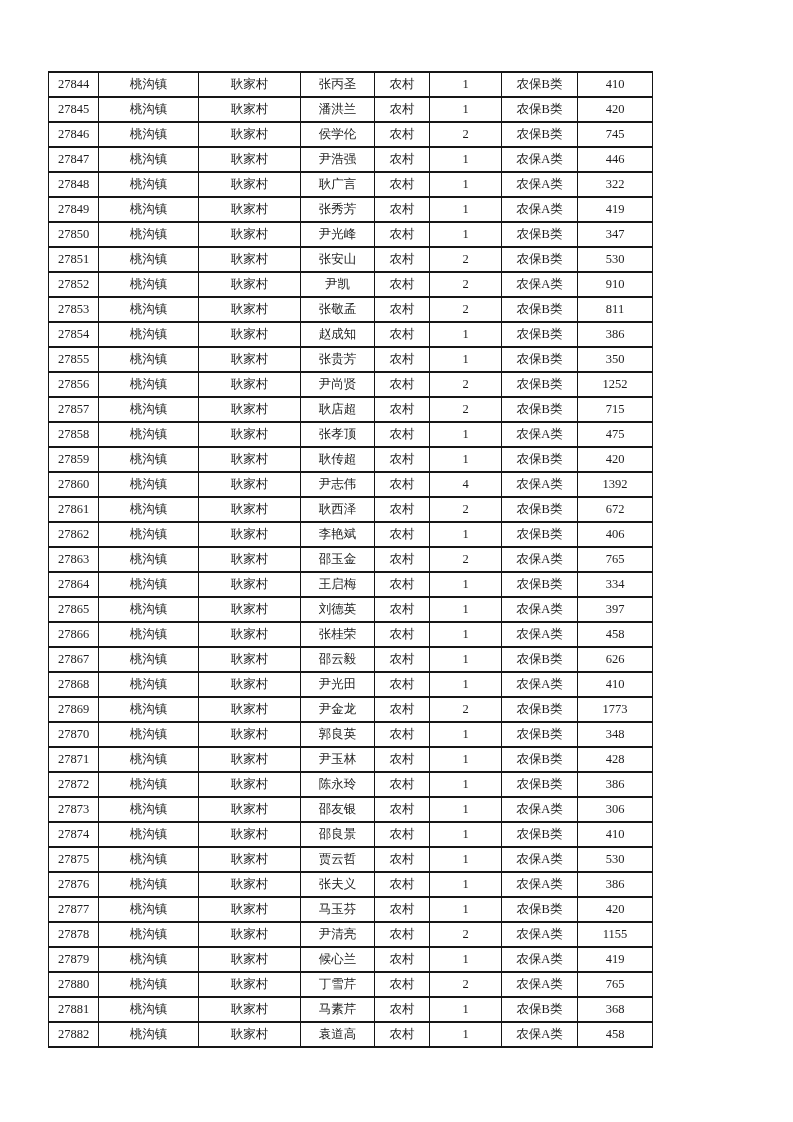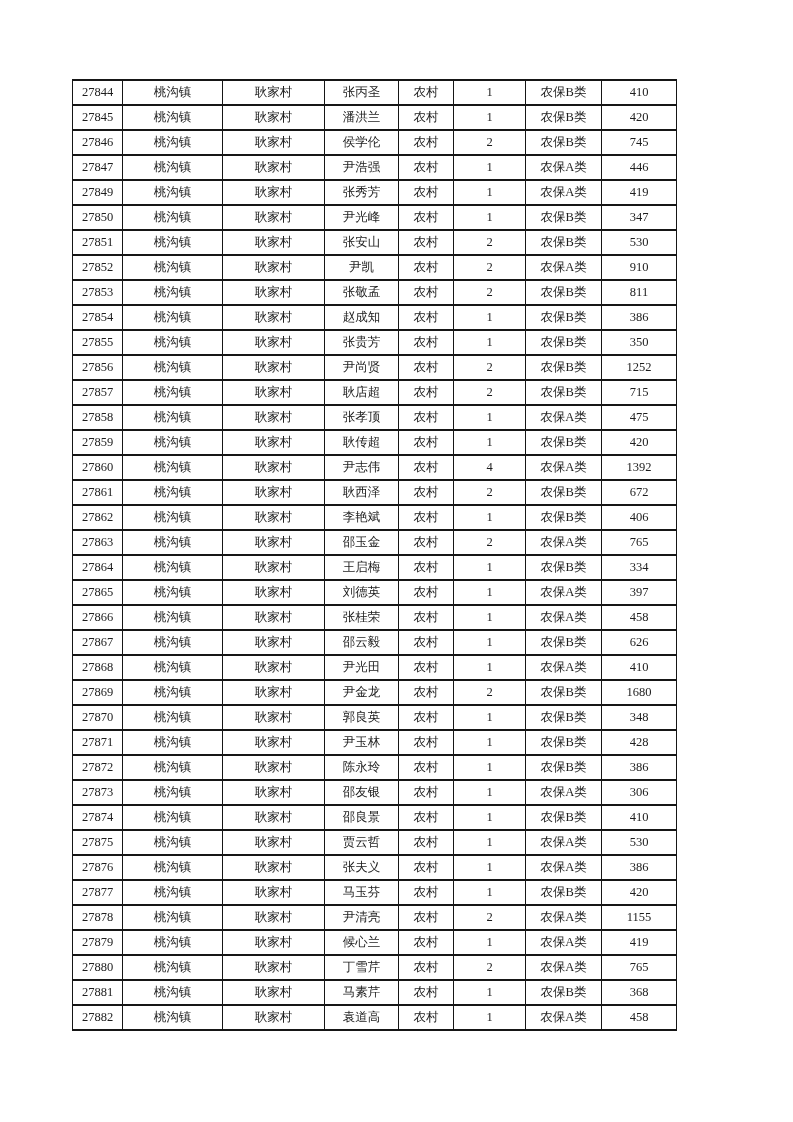--- a/index.html
+++ b/index.html
@@ -15,27 +15,26 @@
     color: #1c1c1c;
   }
   .page {
     position: relative;
     width: 793px;
     height: 1122px;
     background: #ffffff;
   }
   table.roster {
     position: absolute;
-    left: 72px;
+    left: 48px;
     top: 71px;
     border-collapse: collapse;
     table-layout: fixed;
     width: 604px;
     font-size: 12.5px;
-    margin-top: 8px;
   }
   table.roster td {
     border-left: 1px solid #161616;
     border-right: 1px solid #161616;
     border-top: 2px solid #161616;
     border-bottom: 2px solid #161616;
     height: 23px;
     padding: 0 2px;
     text-align: center;
     vertical-align: middle;
@@ -102,20 +101,30 @@
           <td>27847</td>
           <td>桃沟镇</td>
           <td>耿家村</td>
           <td>尹浩强</td>
           <td>农村</td>
           <td>1</td>
           <td>农保A类</td>
           <td>446</td>
         </tr>
         <tr>
+          <td>27848</td>
+          <td>桃沟镇</td>
+          <td>耿家村</td>
+          <td>耿广言</td>
+          <td>农村</td>
+          <td>1</td>
+          <td>农保A类</td>
+          <td>322</td>
+        </tr>
+        <tr>
           <td>27849</td>
           <td>桃沟镇</td>
           <td>耿家村</td>
           <td>张秀芳</td>
           <td>农村</td>
           <td>1</td>
           <td>农保A类</td>
           <td>419</td>
         </tr>
         <tr>
@@ -309,21 +318,21 @@
           <td>410</td>
         </tr>
         <tr>
           <td>27869</td>
           <td>桃沟镇</td>
           <td>耿家村</td>
           <td>尹金龙</td>
           <td>农村</td>
           <td>2</td>
           <td>农保B类</td>
-          <td>1680</td>
+          <td>1773</td>
         </tr>
         <tr>
           <td>27870</td>
           <td>桃沟镇</td>
           <td>耿家村</td>
           <td>郭良英</td>
           <td>农村</td>
           <td>1</td>
           <td>农保B类</td>
           <td>348</td>

